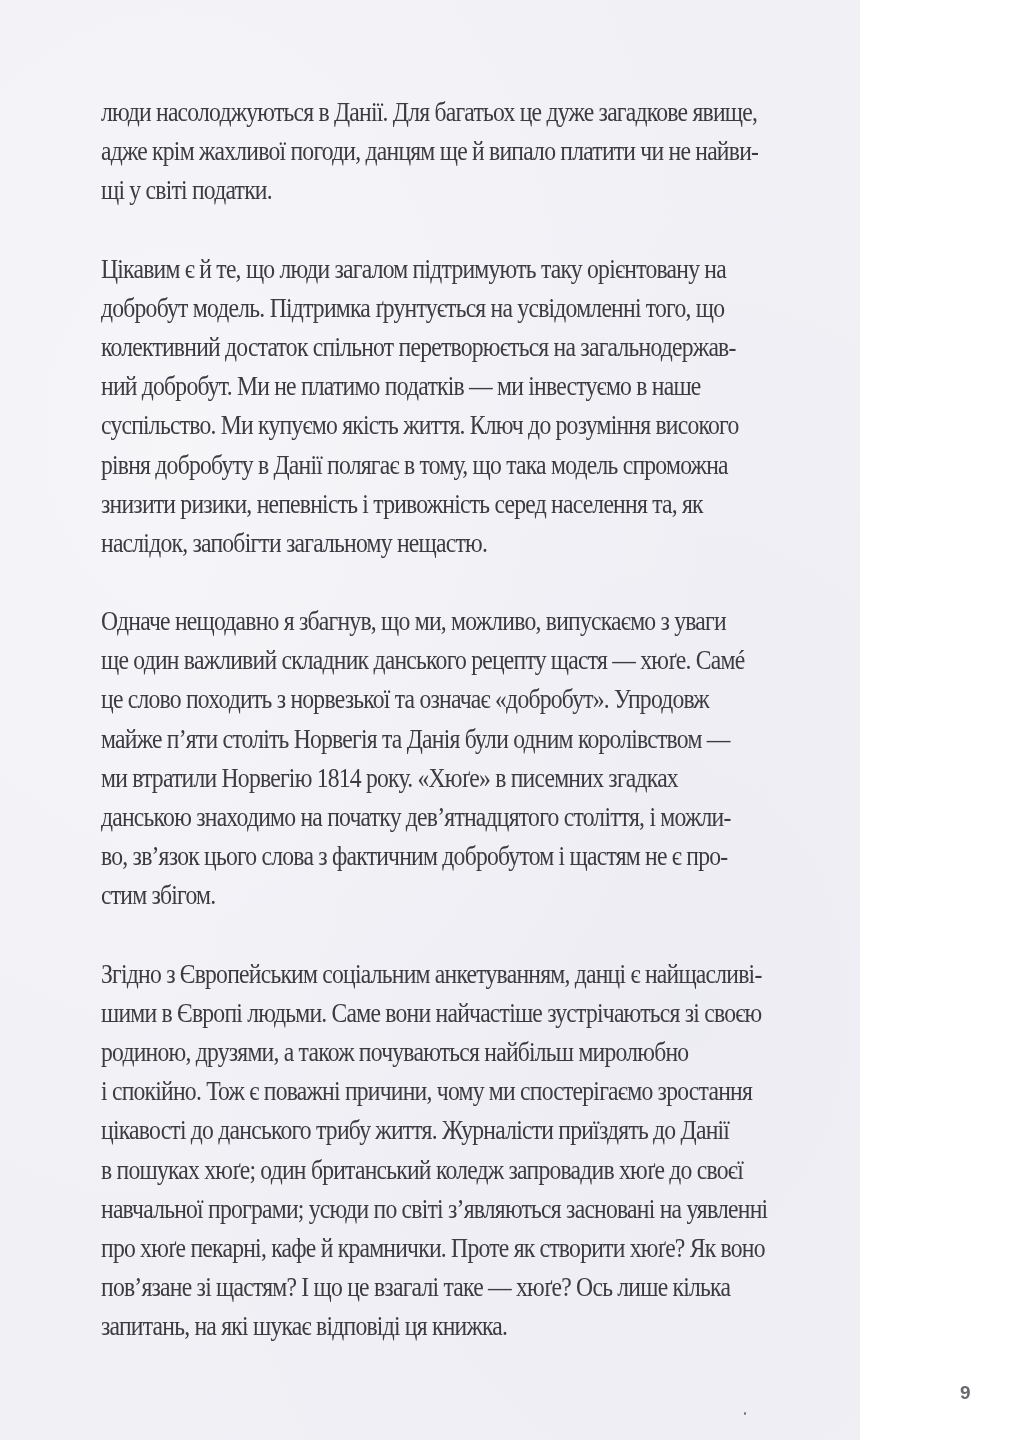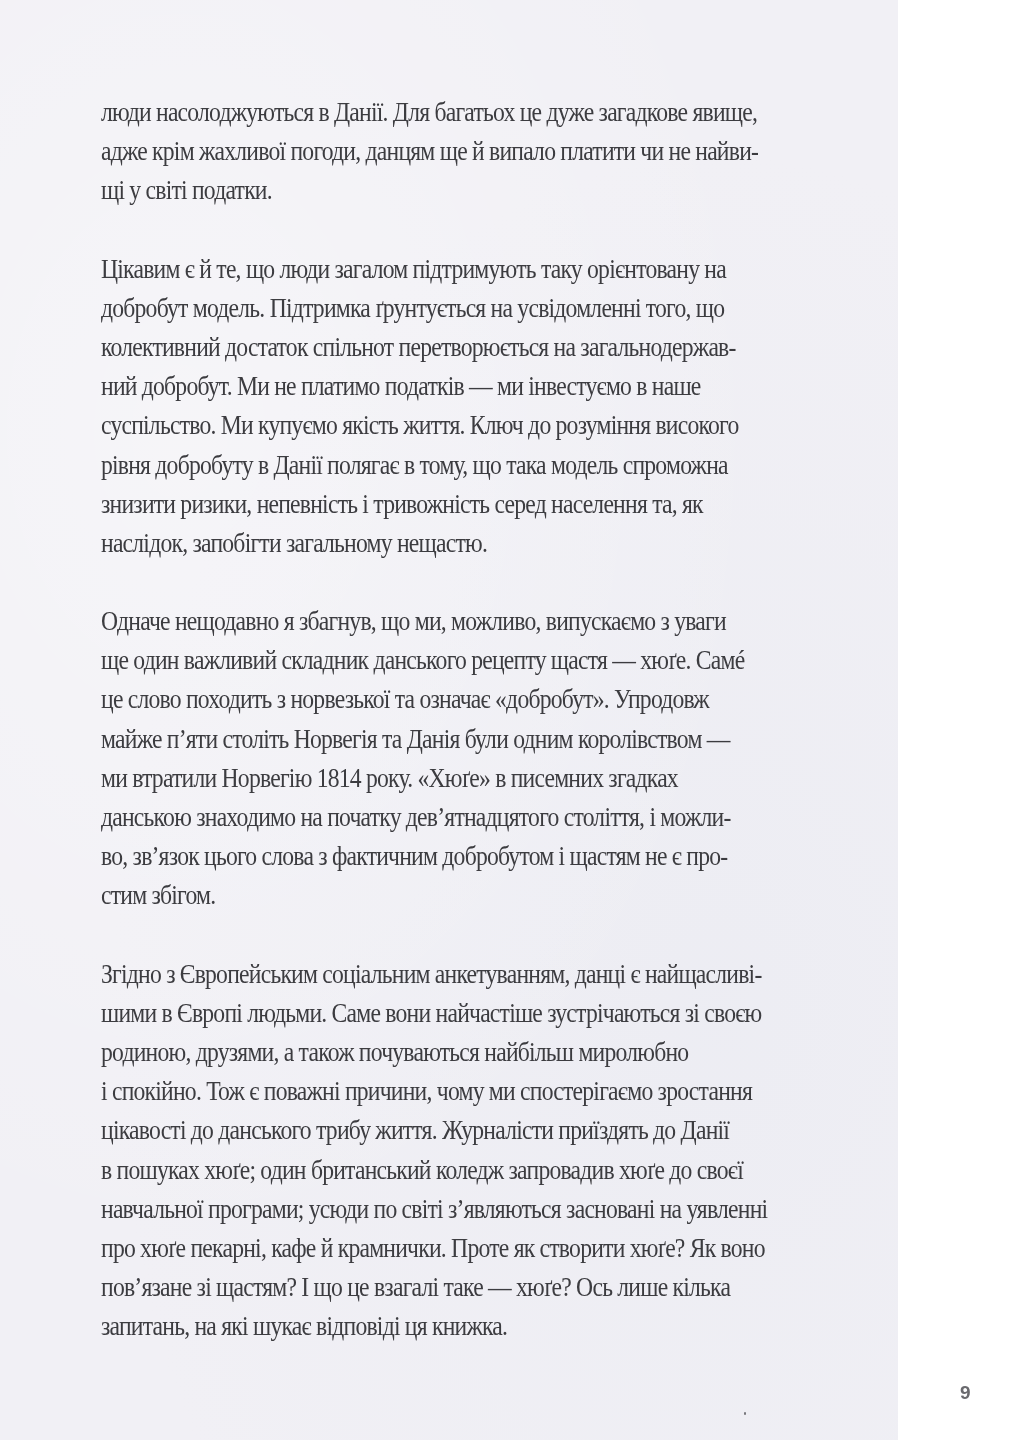--- a/index.html
+++ b/index.html
@@ -16,21 +16,20 @@
   .page {
     position: absolute;
     left: 0;
     top: 0;
     width: 860px;
     height: 1440px;
     background: #f1f0f5;
     background-image:
       radial-gradient(ellipse at 20% 30%, rgba(255,255,255,0.35), rgba(255,255,255,0) 60%),
       radial-gradient(ellipse at 80% 70%, rgba(230,232,240,0.4), rgba(255,255,255,0) 60%);
-    padding-left: 38px;
   }
   .text-block {
     position: absolute;
     left: 101px;
     top: 92px;
     width: 800px;
     font-family: "Liberation Serif", "DejaVu Serif", serif;
     font-size: 27.5px;
     line-height: 39.2px;
     color: #3c3c40;

